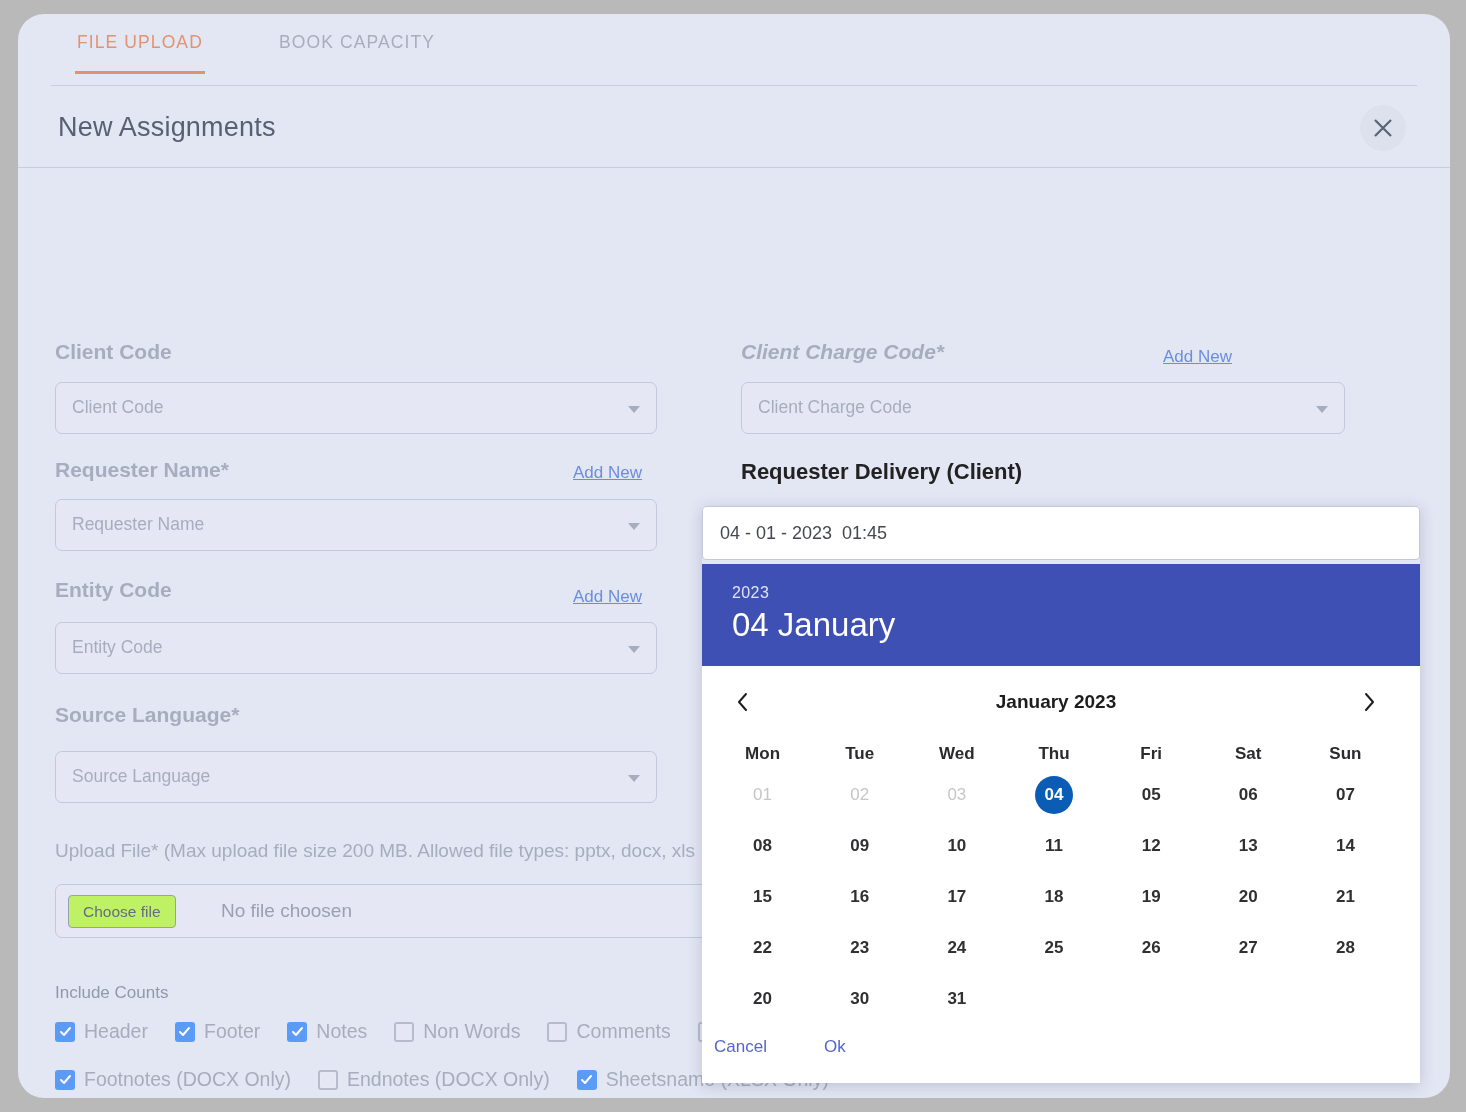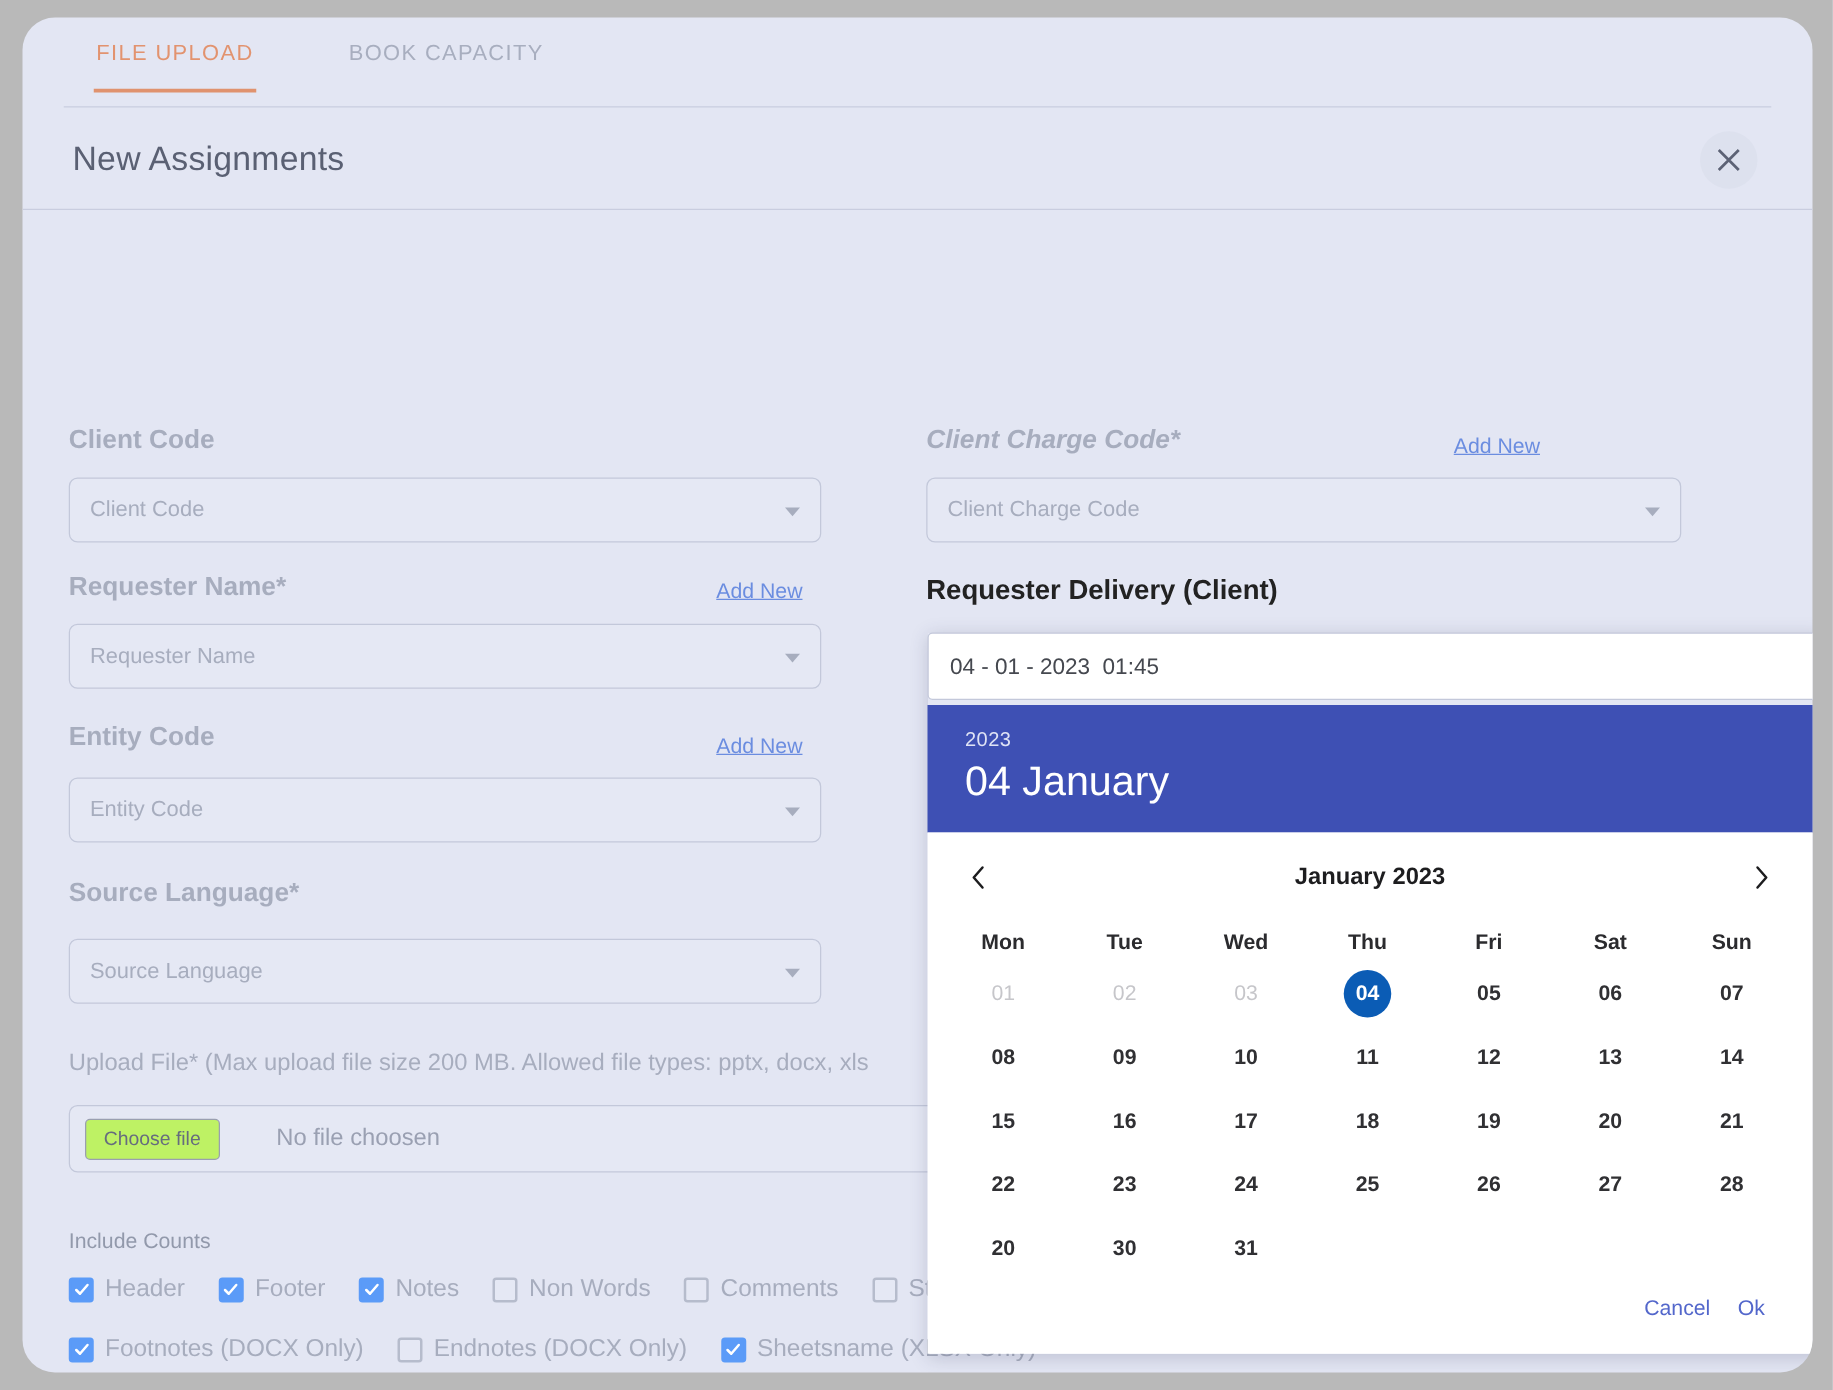--- a/index.html
+++ b/index.html
@@ -203,21 +203,21 @@
   .cb-label {
     margin-left: 9px;
     font-size: 19.5px;
     color: #a7adbe;
     white-space: nowrap;
   }
 
   
   #datepicker {
     position: absolute;
-    left: 724px; top: 338px;
+    left: 684px; top: 338px;
     width: 718px;
     box-shadow: 0 3px 14px rgba(60,65,100,.22);
   }
   #date-input {
     width: 100%; height: 54px;
     background: #ffffff;
     border: 1px solid #c3c8da;
     border-radius: 4px;
     padding-left: 17px;
     font-size: 18px;
@@ -262,22 +262,22 @@
   }
   .dp-day.muted { color: #c6c6ca; font-weight: normal; }
   .dp-day.empty { cursor: default; }
   .dp-day.selected span {
     background: #0b5cb5;
     color: #fff;
     width: 38px; height: 38px; border-radius: 50%;
     display: flex; align-items: center; justify-content: center;
   }
   #dp-actions {
-    display: flex; justify-content: flex-end;
-    gap: 22px;
+    display: flex; 
+    gap: 57px;
     padding: 18px 22px 6px 0;
   }
   .dp-action {
     background: none; border: none;
     font-size: 17px; color: #5367cb;
     cursor: pointer; font-family: inherit;
   }
 </style>
 </head>
 <body>

